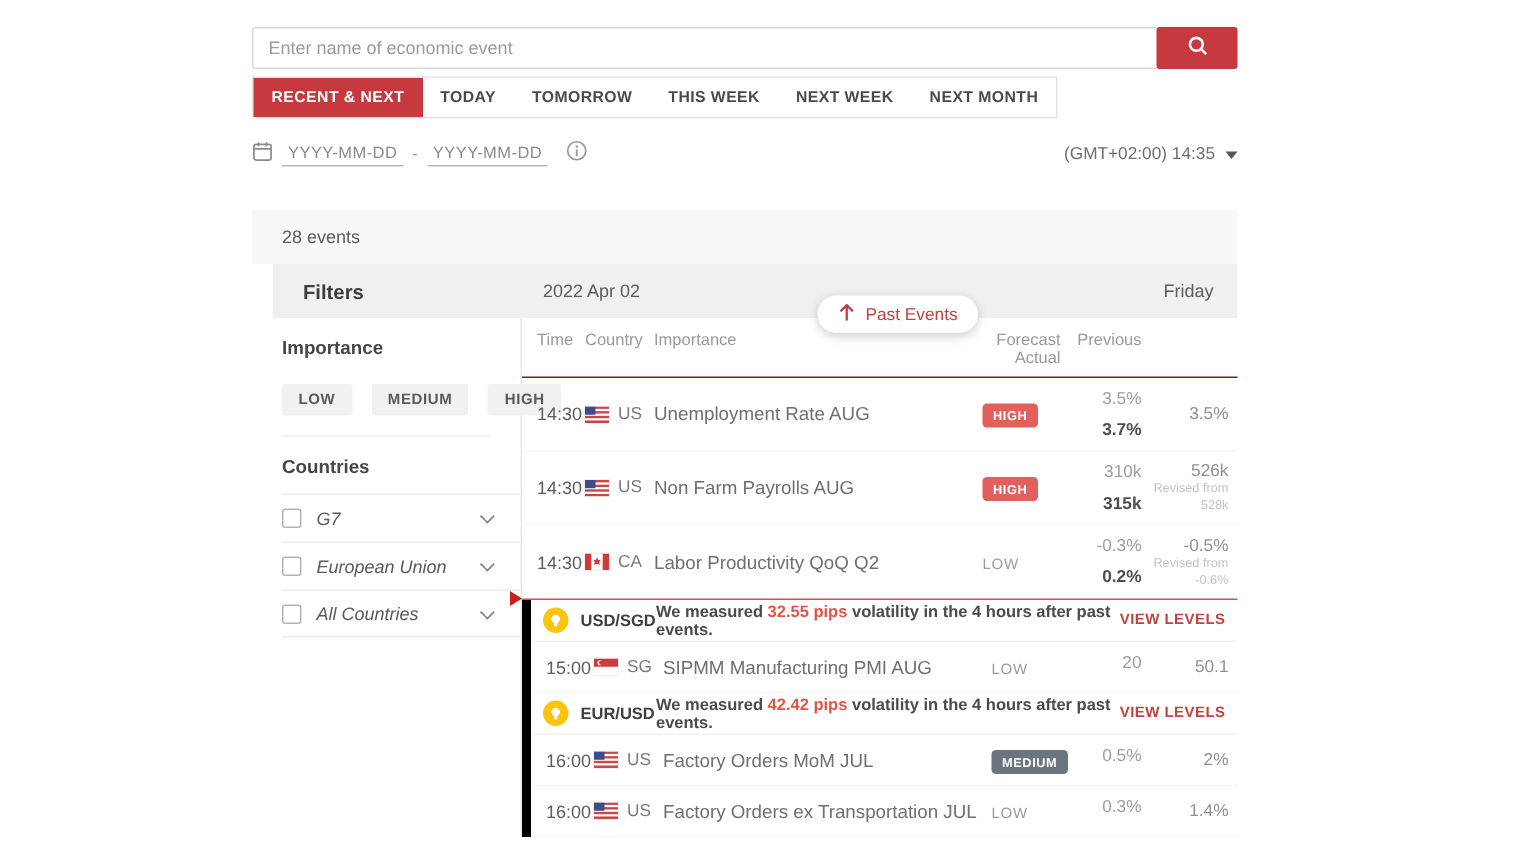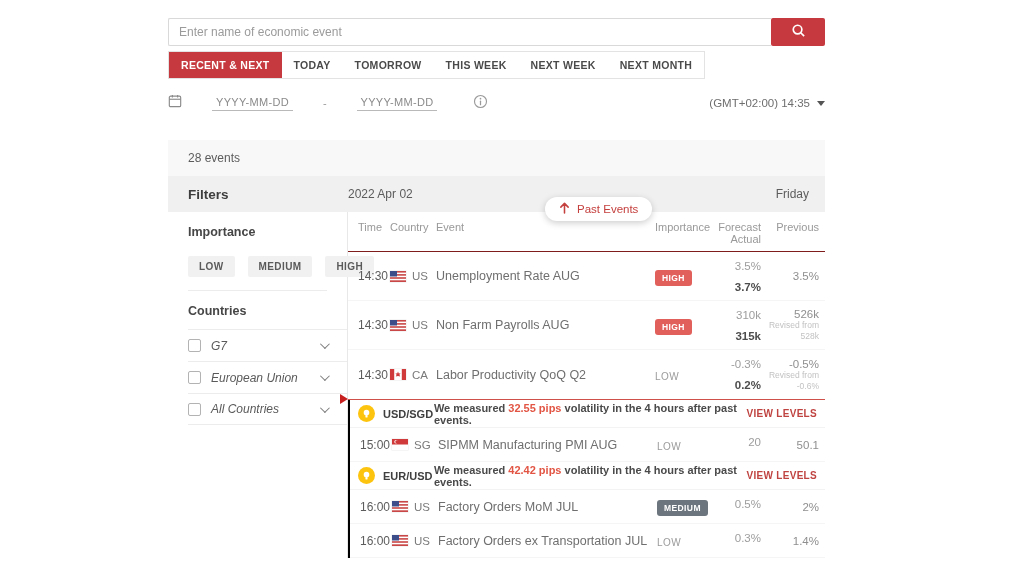--- a/index.html
+++ b/index.html
@@ -15,32 +15,32 @@
   .search-btn { width:54px; background:#c6393e; border:none; border-radius:2px; cursor:pointer;
     display:flex; align-items:center; justify-content:center; }
 
   
   .tabs { display:inline-flex; margin-top:5px; border:1px solid #e3e3e3; background:#fff; }
   .tab { padding:7px 12px; font-size:10.5px; font-weight:700; color:#4a4a4a; letter-spacing:.3px;
     cursor:pointer; white-space:nowrap; }
   .tab.active { background:#c6393e; color:#fff; }
 
   
-  .date-row { display:flex; align-items:center; margin-top:14px; height:20px;gap:24px; }
+  .date-row { display:flex; align-items:center; margin-top:14px; height:20px; }
   .date-field { font-size:11px; color:#8a8a8a; border-bottom:1px solid #b9b9b9; padding:0 4px 2px;
     margin:0 6px; letter-spacing:.3px; cursor:text; }
   .date-sep { color:#9a9a9a; font-size:11px; }
   .tz { margin-left:auto; font-size:11.5px; color:#6e6e6e; display:flex; align-items:center; gap:7px; cursor:pointer; }
   .caret { width:0; height:0; border-left:4px solid transparent; border-right:4px solid transparent;
     border-top:5px solid #555; }
 
   
   .band-events { margin-top:27px; height:36px; background:#f8f8f9; display:flex; align-items:center;
     padding-left:20px; font-size:12px; color:#5c5c5c; }
-  .band-filters { height:36px; background:#f0f0f1; display:flex; align-items:center; font-size:12px; }
+  .band-filters { height:36px; background:#f0f0f1; display:flex; align-items:center; font-size:12px;margin-left:14px; }
   .band-filters .f-title { width:180px; padding-left:20px; font-size:13.5px; font-weight:700; color:#3d3d3d; }
   .band-filters .f-date { color:#5c5c5c; }
   .band-filters .f-day { margin-left:auto; padding-right:16px; color:#5c5c5c; }
 
   
   .pill { position:absolute; left:377px; top:179px; z-index:6; background:#fff; border-radius:13px;
     box-shadow:0 2px 7px rgba(0,0,0,.2); padding:5px 14px; display:flex; align-items:center; gap:7px;
     color:#c4403e; font-size:11.5px; cursor:pointer; }
 
   
@@ -85,21 +85,21 @@
   .c-fc.single .fc { margin-top:-6px; }
   .c-prev { font-size:11.5px; color:#8f8f8f; }
   .rev { display:block; font-size:8.5px; color:#c2c2c2; line-height:1.25; }
 
   
   .past-divider { position:relative; border-top:1px solid #cf4f4a; }
   .past-divider::before { content:""; position:absolute; left:-8px; top:-6px; width:0; height:0;
     border-top:5px solid transparent; border-bottom:5px solid transparent; border-left:8px solid #c71f1f; }
 
   
-  .upcoming { border-left:2px solid #000000; }
+  .upcoming { border-left:6px solid #000000; }
 
   
   .banner { display:flex; align-items:center; height:28px; border-bottom:1px solid #f3f3f3;
     padding-left:8px; }
   .vol-ic { width:17px; height:17px; border-radius:50%; background:#fdc40f; display:flex;
     align-items:center; justify-content:center; flex:none; }
   .banner .pair { width:56px; margin-left:8px; font-size:11px; font-weight:700; color:#3f3f3f; }
   .banner .msg { font-size:11px; font-weight:600; color:#4a4a4a; }
   .banner .msg .pips { color:#e25544; }
   .banner .cta { margin-left:auto; padding-right:8px; font-size:10px; font-weight:700;
@@ -208,21 +208,20 @@
         <span class="cty-label">All Countries</span>
         <span class="chev"></span>
       </div>
     </div>
 
     <div class="table">
 
       <div class="t-grid t-head">
         <span class="th">Time</span>
         <span class="th">Country</span>
-        <span class="th">Event</span>
         <span class="th">Importance</span>
         <span class="th r">
           <span>Forecast</span><br><span>Actual</span>
         </span>
         <span class="th r">Previous</span>
       </div>
 
       <div class="t-grid row h49">
         <span class="c-time">14:30</span>
         <span class="c-country">

